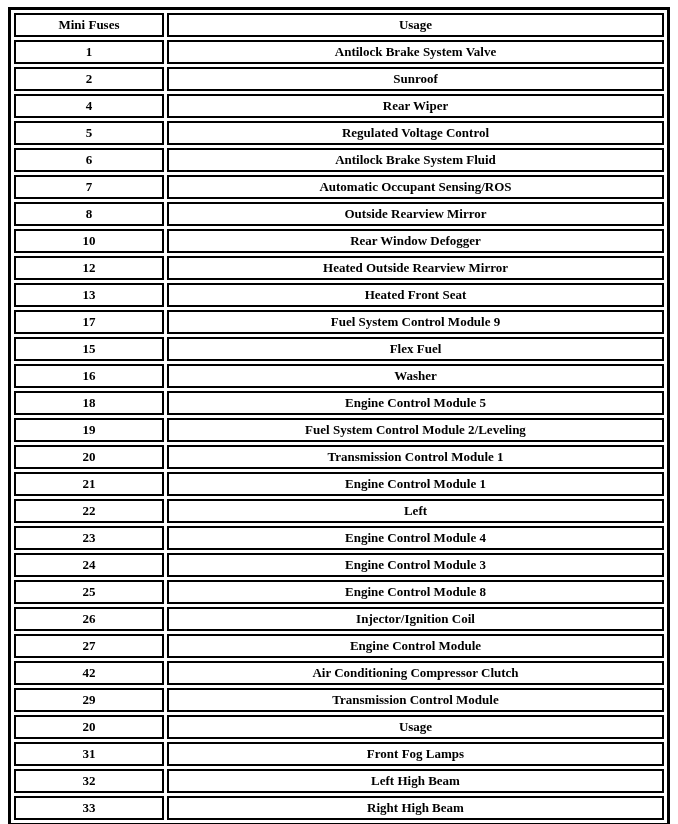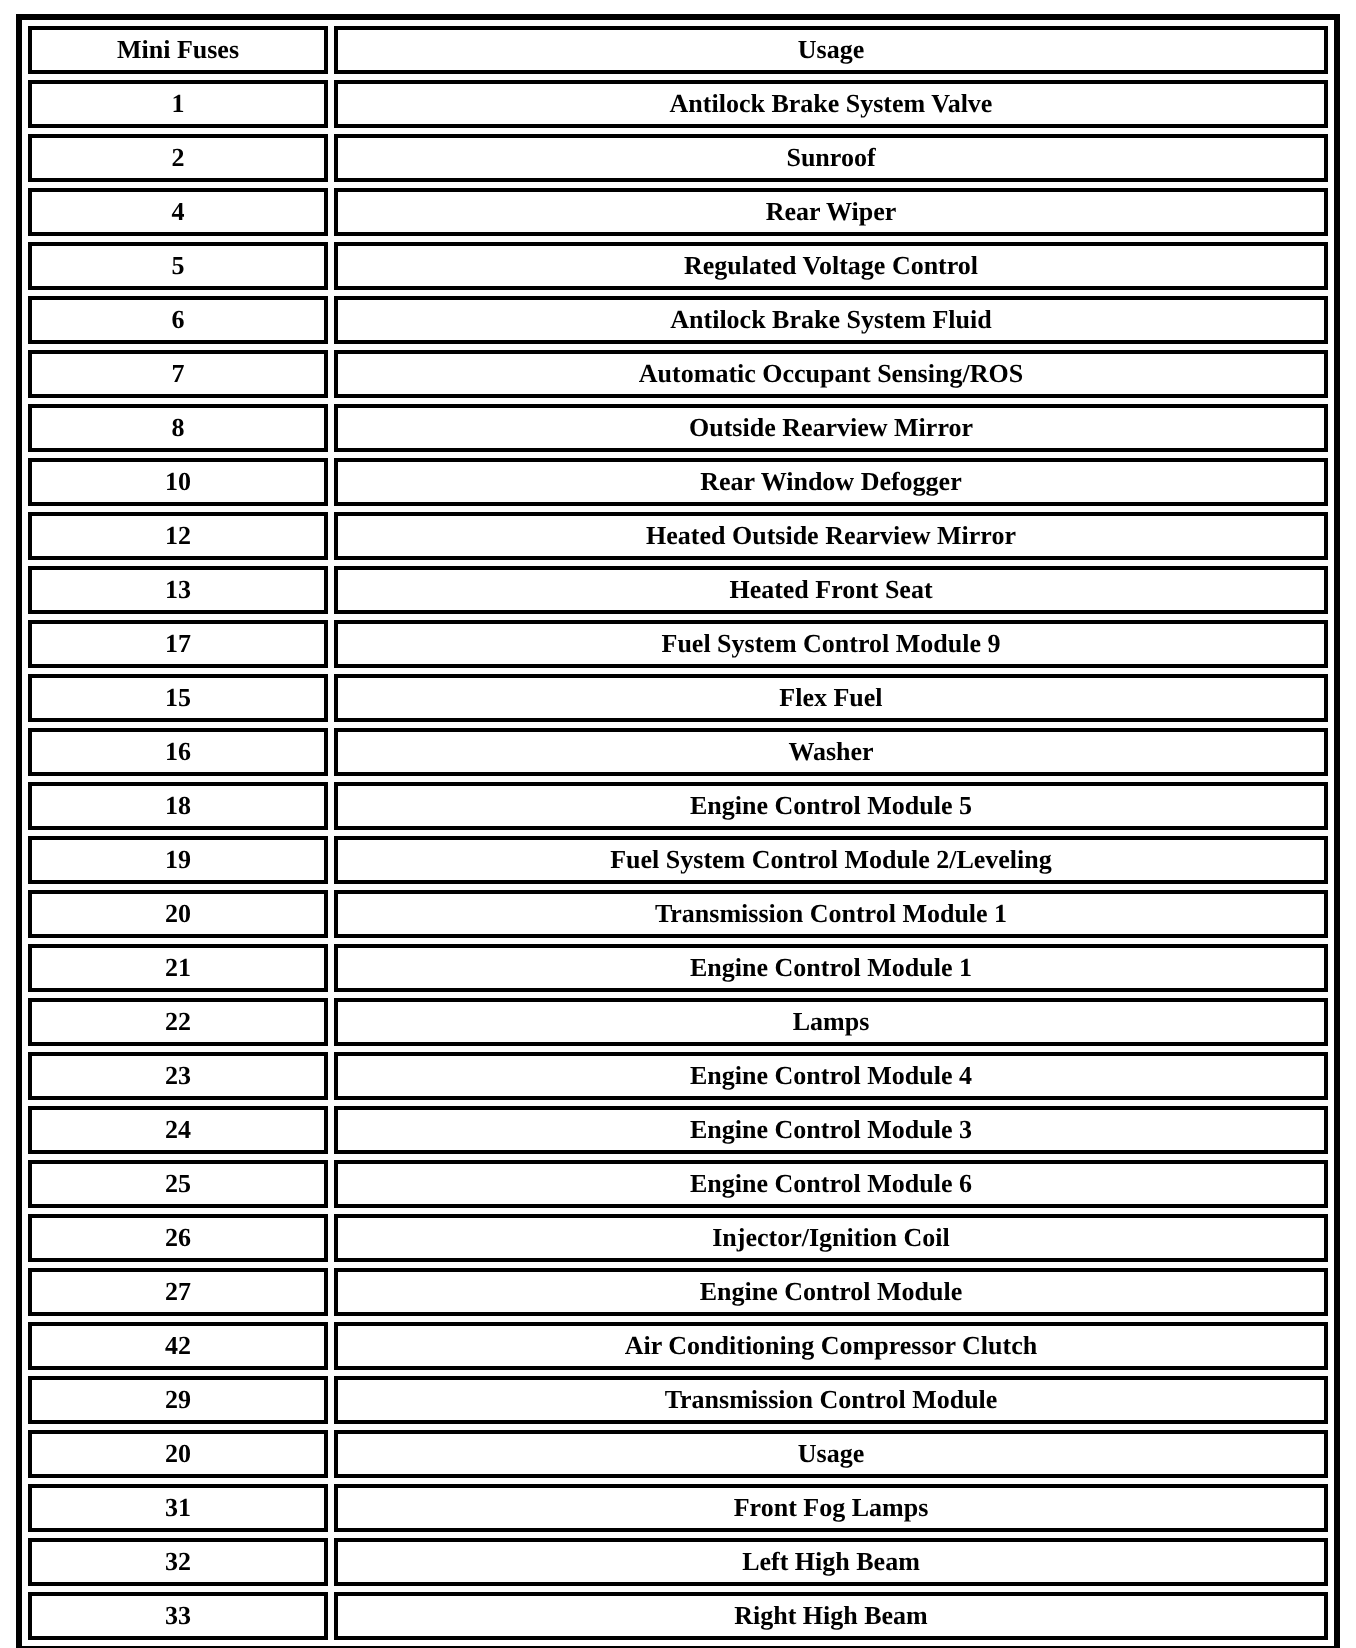--- a/index.html
+++ b/index.html
@@ -115,33 +115,33 @@
         <tr>
           <td>20</td>
           <td>Transmission Control Module 1</td>
         </tr>
         <tr>
           <td>21</td>
           <td>Engine Control Module 1</td>
         </tr>
         <tr>
           <td>22</td>
-          <td>Lamps</td>
+          <td>Left</td>
         </tr>
         <tr>
           <td>23</td>
           <td>Engine Control Module 4</td>
         </tr>
         <tr>
           <td>24</td>
           <td>Engine Control Module 3</td>
         </tr>
         <tr>
           <td>25</td>
-          <td>Engine Control Module 6</td>
+          <td>Engine Control Module 8</td>
         </tr>
         <tr>
           <td>26</td>
           <td>Injector/Ignition Coil</td>
         </tr>
         <tr>
           <td>27</td>
           <td>Engine Control Module</td>
         </tr>
         <tr>

